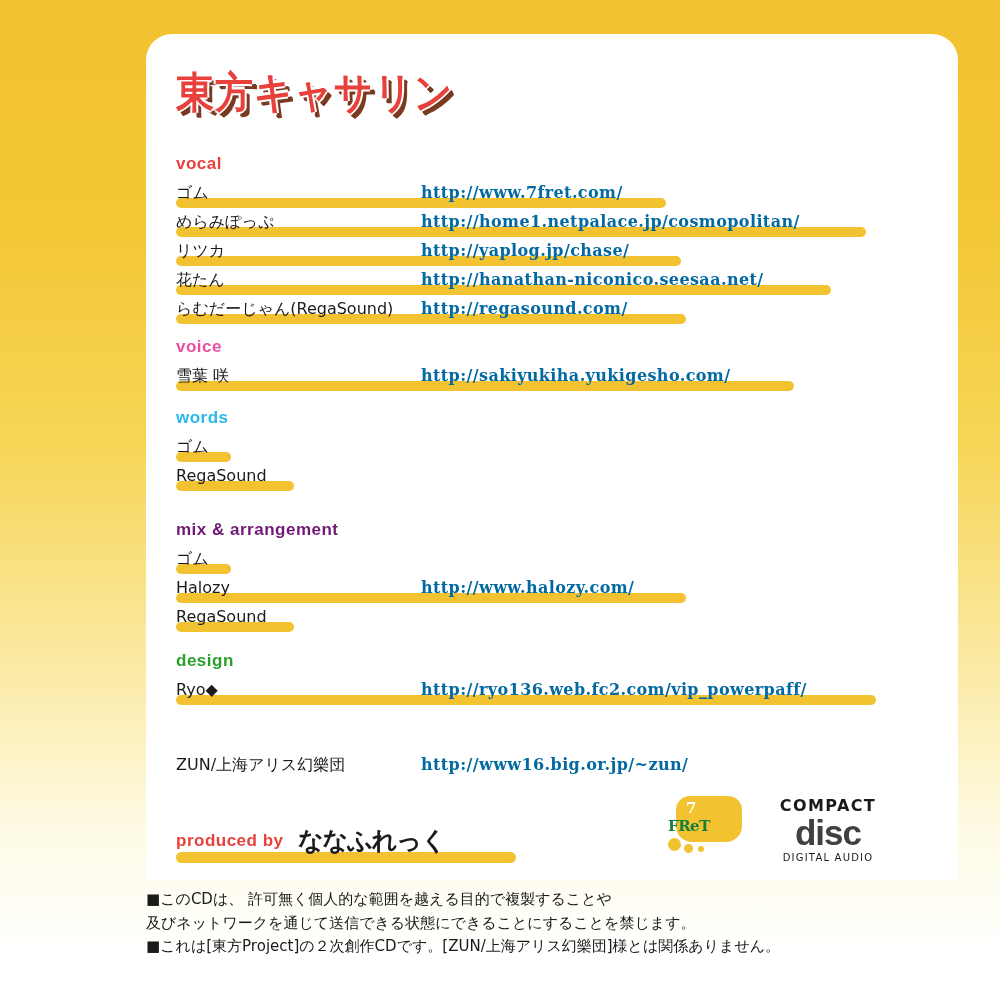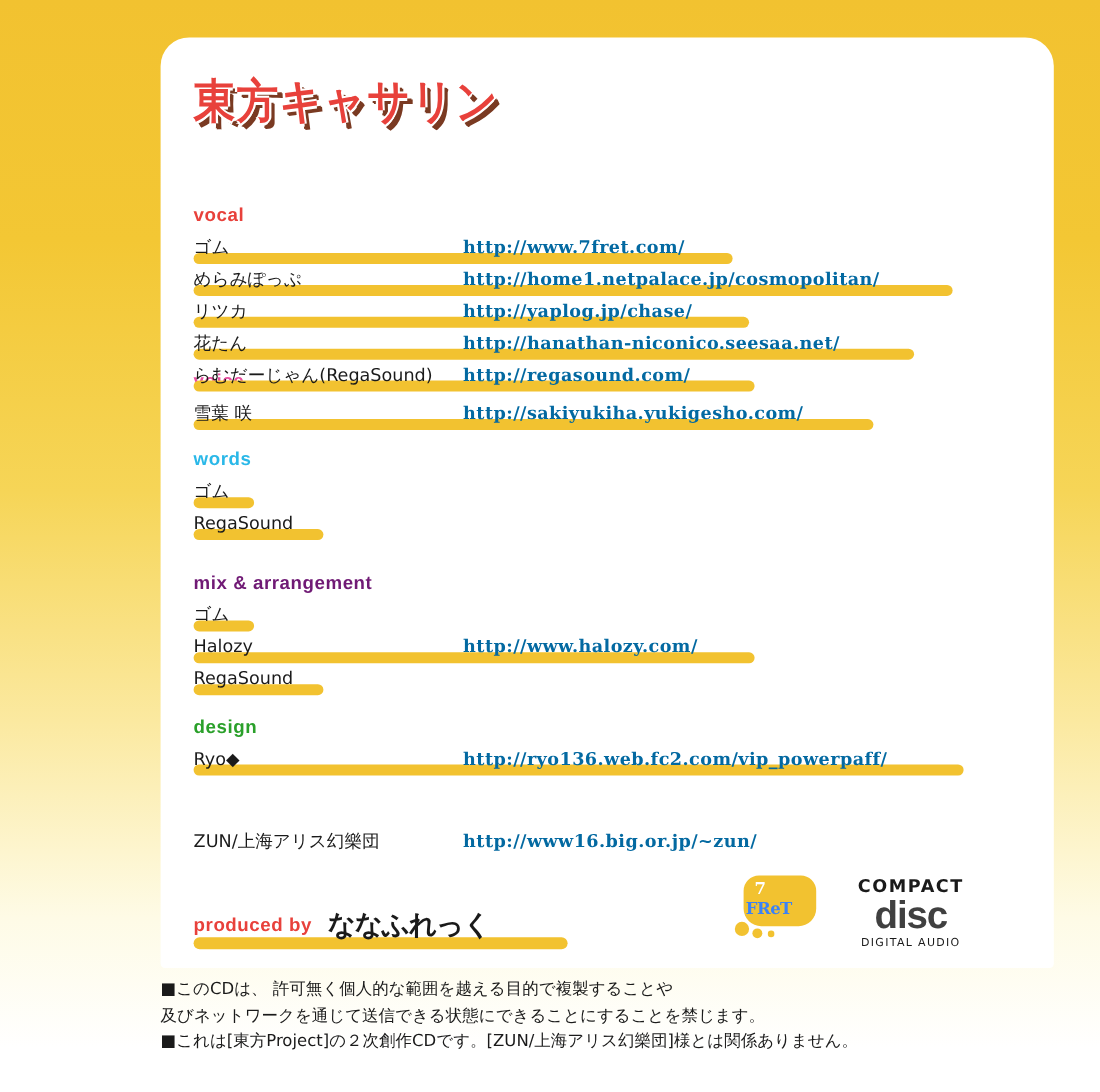--- a/index.html
+++ b/index.html
@@ -150,21 +150,21 @@
     top: 0;
     width: 66px;
     height: 46px;
     background: #f2c230;
     border-radius: 14px 14px 16px 16px;
   }
   #fret-logo .d1 { position:absolute; left:2px;  top:42px; width:13px; height:13px; background:#f2c230; border-radius:50%; }
   #fret-logo .d2 { position:absolute; left:18px; top:48px; width:9px;  height:9px;  background:#f2c230; border-radius:50%; }
   #fret-logo .d3 { position:absolute; left:32px; top:50px; width:6px;  height:6px;  background:#f2c230; border-radius:50%; }
   #fret-logo .t7 { position:absolute; left:20px; top:3px;  font-family:"DejaVu Serif", serif; font-size:15px; color:#ffffff; font-weight:bold; }
-  #fret-logo .tf { position:absolute; left:12px; top:21px; font-family:"DejaVu Serif", serif; font-size:15px; color:#3b82f6; font-weight:bold; letter-spacing:-0.5px; }
+  #fret-logo .tf { position:absolute; left:2px; top:21px; font-family:"DejaVu Serif", serif; font-size:15px; color:#15803d; font-weight:bold; letter-spacing:-0.5px; }
 
   
   #cd-logo {
     position: absolute;
     left: 617px;
     top: 762px;
     width: 130px;
     height: 58px;
     text-align: center;
   }
@@ -256,21 +256,21 @@
       </div>
       <div class="section" style="top: 303px;">
         <div class="section-head" style="color: rgb(232, 79, 160);">voice</div>
         <div class="row">
           <div class="hl" style="width: 618px;"></div>
           <div class="name">雪葉 咲</div>
           <div class="url">http://sakiyukiha.yukigesho.com/</div>
         </div>
       </div>
       <div class="section" style="top: 120px;">
-        <div class="section-head" style="color: rgb(232, 65, 59); margin-top: 32px;">vocal</div>
+        <div class="section-head" style="color: rgb(232, 65, 59);">vocal</div>
         <div class="row">
           <div class="hl" style="width: 490px;"></div>
           <div class="name">ゴム</div>
           <div class="url">http://www.7fret.com/</div>
         </div>
         <div class="row">
           <div class="hl" style="width: 690px;"></div>
           <div class="name">めらみぽっぷ</div>
           <div class="url">http://home1.netpalace.jp/cosmopolitan/</div>
         </div>

